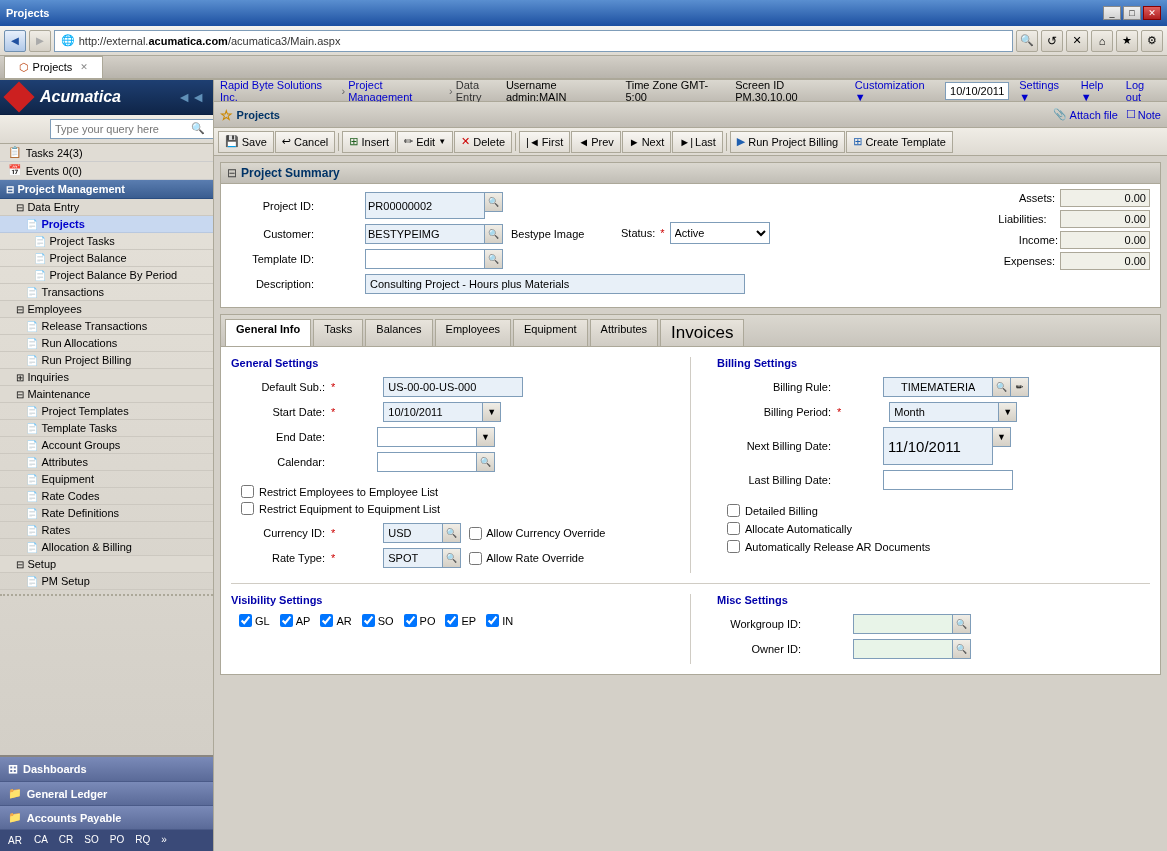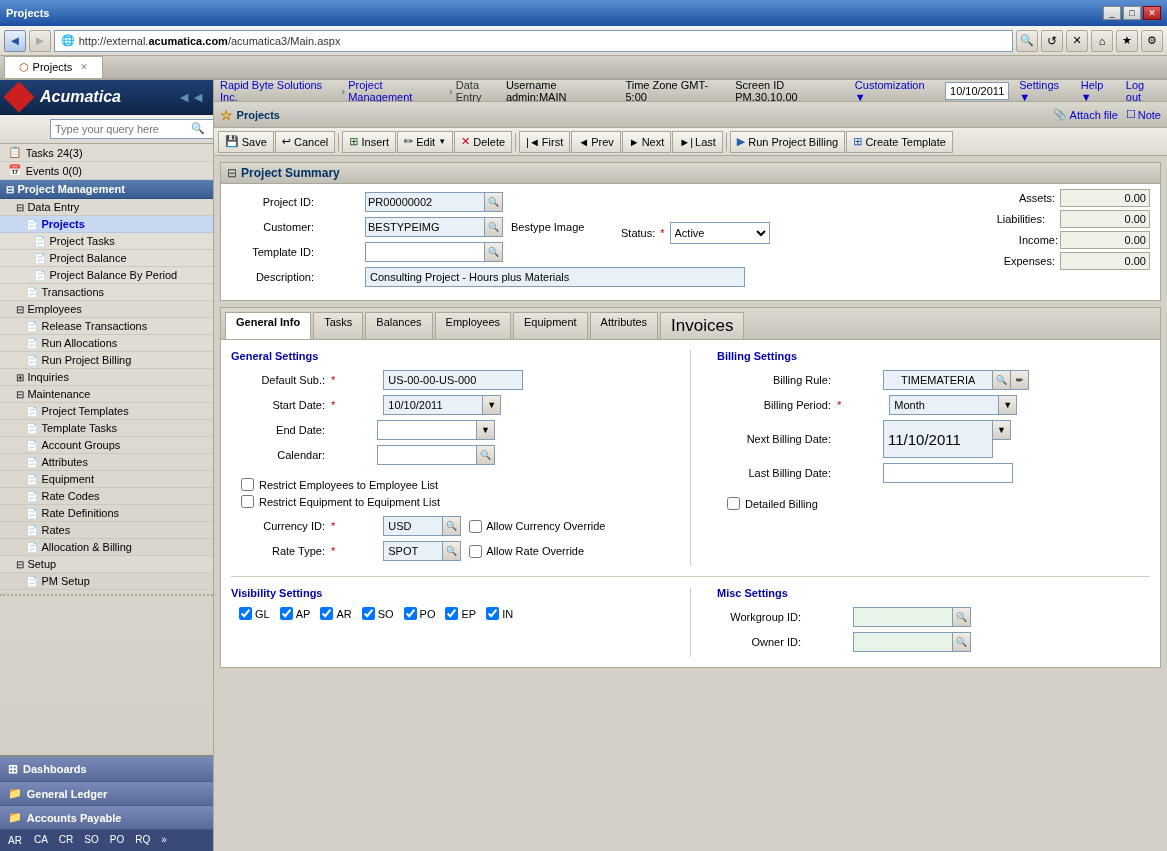--- a/index.html
+++ b/index.html
@@ -309,21 +309,21 @@
           <div style="display:flex;gap:8px;font-size:11px;">
           </div>
         </div>
         <div style="padding:8px;position:relative;">
           <div style="display:flex;gap:20px;">
 
             <div style="flex:1;">
               <div style="display:flex;align-items:center;margin-bottom:5px;">
                 <span style="width:90px;text-align:right;padding-right:5px;font-size:11px;">Project ID:</span>
                 <div style="display:flex;">
-                  <input type="text" value="PR00000002" style="width: 120px; height: 20px; border: 1px solid rgb(127, 157, 185); padding: 0px 2px; font-size: 11px; background: rgb(232, 240, 248);">
+                  <input type="text" value="PR00000002" style="width: 120px; height: 27px; border: 1px solid rgb(127, 157, 185); padding: 0px 2px; font-size: 11px; background: rgb(232, 240, 248);">
                   <div style="width:18px;height:20px;background:linear-gradient(to bottom,#f0ede6,#d5d0c6);border:1px solid #7f9db9;border-left:none;display:flex;align-items:center;justify-content:center;cursor:pointer;font-size:9px;">🔍</div>
                 </div>
               </div>
               <div style="display:flex;align-items:center;margin-bottom:5px;">
                 <span style="width:90px;text-align:right;padding-right:5px;font-size:11px;">Customer:</span>
                 <div style="display:flex;">
                   <input type="text" value="BESTYPEIMG" style="width: 120px; height: 20px; border: 1px solid rgb(127, 157, 185); padding: 0px 2px; font-size: 11px; background: rgb(232, 240, 248);">
                   <div style="width:18px;height:20px;background:linear-gradient(to bottom,#f0ede6,#d5d0c6);border:1px solid #7f9db9;border-left:none;display:flex;align-items:center;justify-content:center;cursor:pointer;font-size:9px;">🔍</div>
                 </div>
                 <span style="margin-left:8px;font-size:11px;">Bestype Image</span>
@@ -351,21 +351,21 @@
               </select>
             </div>
           </div>
 
           <div style="position:absolute;right:10px;top:5px;">
             <div style="display:flex;align-items:center;justify-content:flex-end;margin-bottom:3px;">
               <span style="font-size:11px;min-width:70px;text-align:right;padding-right:5px;">Assets:</span>
               <div style="width:90px;height:18px;background:#f0f0e8;border:1px solid #aca899;text-align:right;padding-right:3px;display:flex;align-items:center;justify-content:flex-end;font-size:11px;">0.00</div>
             </div>
             <div style="display:flex;align-items:center;justify-content:flex-end;margin-bottom:3px;">
-              <span style="font-size:11px;min-width:70px;text-align:right;padding-right:15px;">Liabilities:</span>
+              <span style="font-size:11px;min-width:70px;text-align:center;padding-right:5px;">Liabilities:</span>
               <div style="width:90px;height:18px;background:#f0f0e8;border:1px solid #aca899;text-align:right;padding-right:3px;display:flex;align-items:center;justify-content:flex-end;font-size:11px;">0.00</div>
             </div>
             <div style="display:flex;align-items:center;justify-content:flex-end;margin-bottom:3px;">
               <span style="font-size:11px;min-width:70px;text-align:right;padding-right:2px;">Income:</span>
               <div style="width:90px;height:18px;background:#f0f0e8;border:1px solid #aca899;text-align:right;padding-right:3px;display:flex;align-items:center;justify-content:flex-end;font-size:11px;">0.00</div>
             </div>
             <div style="display:flex;align-items:center;justify-content:flex-end;margin-bottom:3px;">
               <span style="font-size:11px;min-width:70px;text-align:right;padding-right:5px;">Expenses:</span>
               <div style="width:90px;height:18px;background:#f0f0e8;border:1px solid #aca899;text-align:right;padding-right:3px;display:flex;align-items:center;justify-content:flex-end;font-size:11px;">0.00</div>
             </div>
@@ -497,21 +497,29 @@
                 <input type="text" value="" style="width: 130px; height: 20px; border: 1px solid rgb(127, 157, 185); padding: 0px 4px; font-size: 11px;">
               </div>
 
               <div style="height:4px;"></div>
 
               <div style="display:flex;align-items:center;margin-bottom:5px;padding-left:10px;">
                 <input type="checkbox" style="margin-right: 5px;">
                 <span style="font-size:11px;">Detailed Billing</span>
               </div>
 
-
+              <div style="display:flex;align-items:center;margin-bottom:5px;padding-left:10px;">
+                <input type="checkbox" style="margin-right: 5px;">
+                <span style="font-size:11px;">Allocate Automatically</span>
+              </div>
+
+              <div style="display:flex;align-items:center;margin-bottom:5px;padding-left:10px;">
+                <input type="checkbox" style="margin-right: 5px;">
+                <span style="font-size:11px;">Automatically Release AR Documents</span>
+              </div>
             </div>
           </div>
 
           <div style="height:1px;background:#d0ccc4;margin:10px 0;"></div>
 
           <div style="display:flex;gap:20px;">
 
             <div style="flex:1;">
               <div style="color:#0000aa;font-weight:bold;margin-bottom:8px;font-size:11px;">Visibility Settings</div>
               <div style="display:flex;gap:10px;flex-wrap:wrap;padding-left:8px;">

